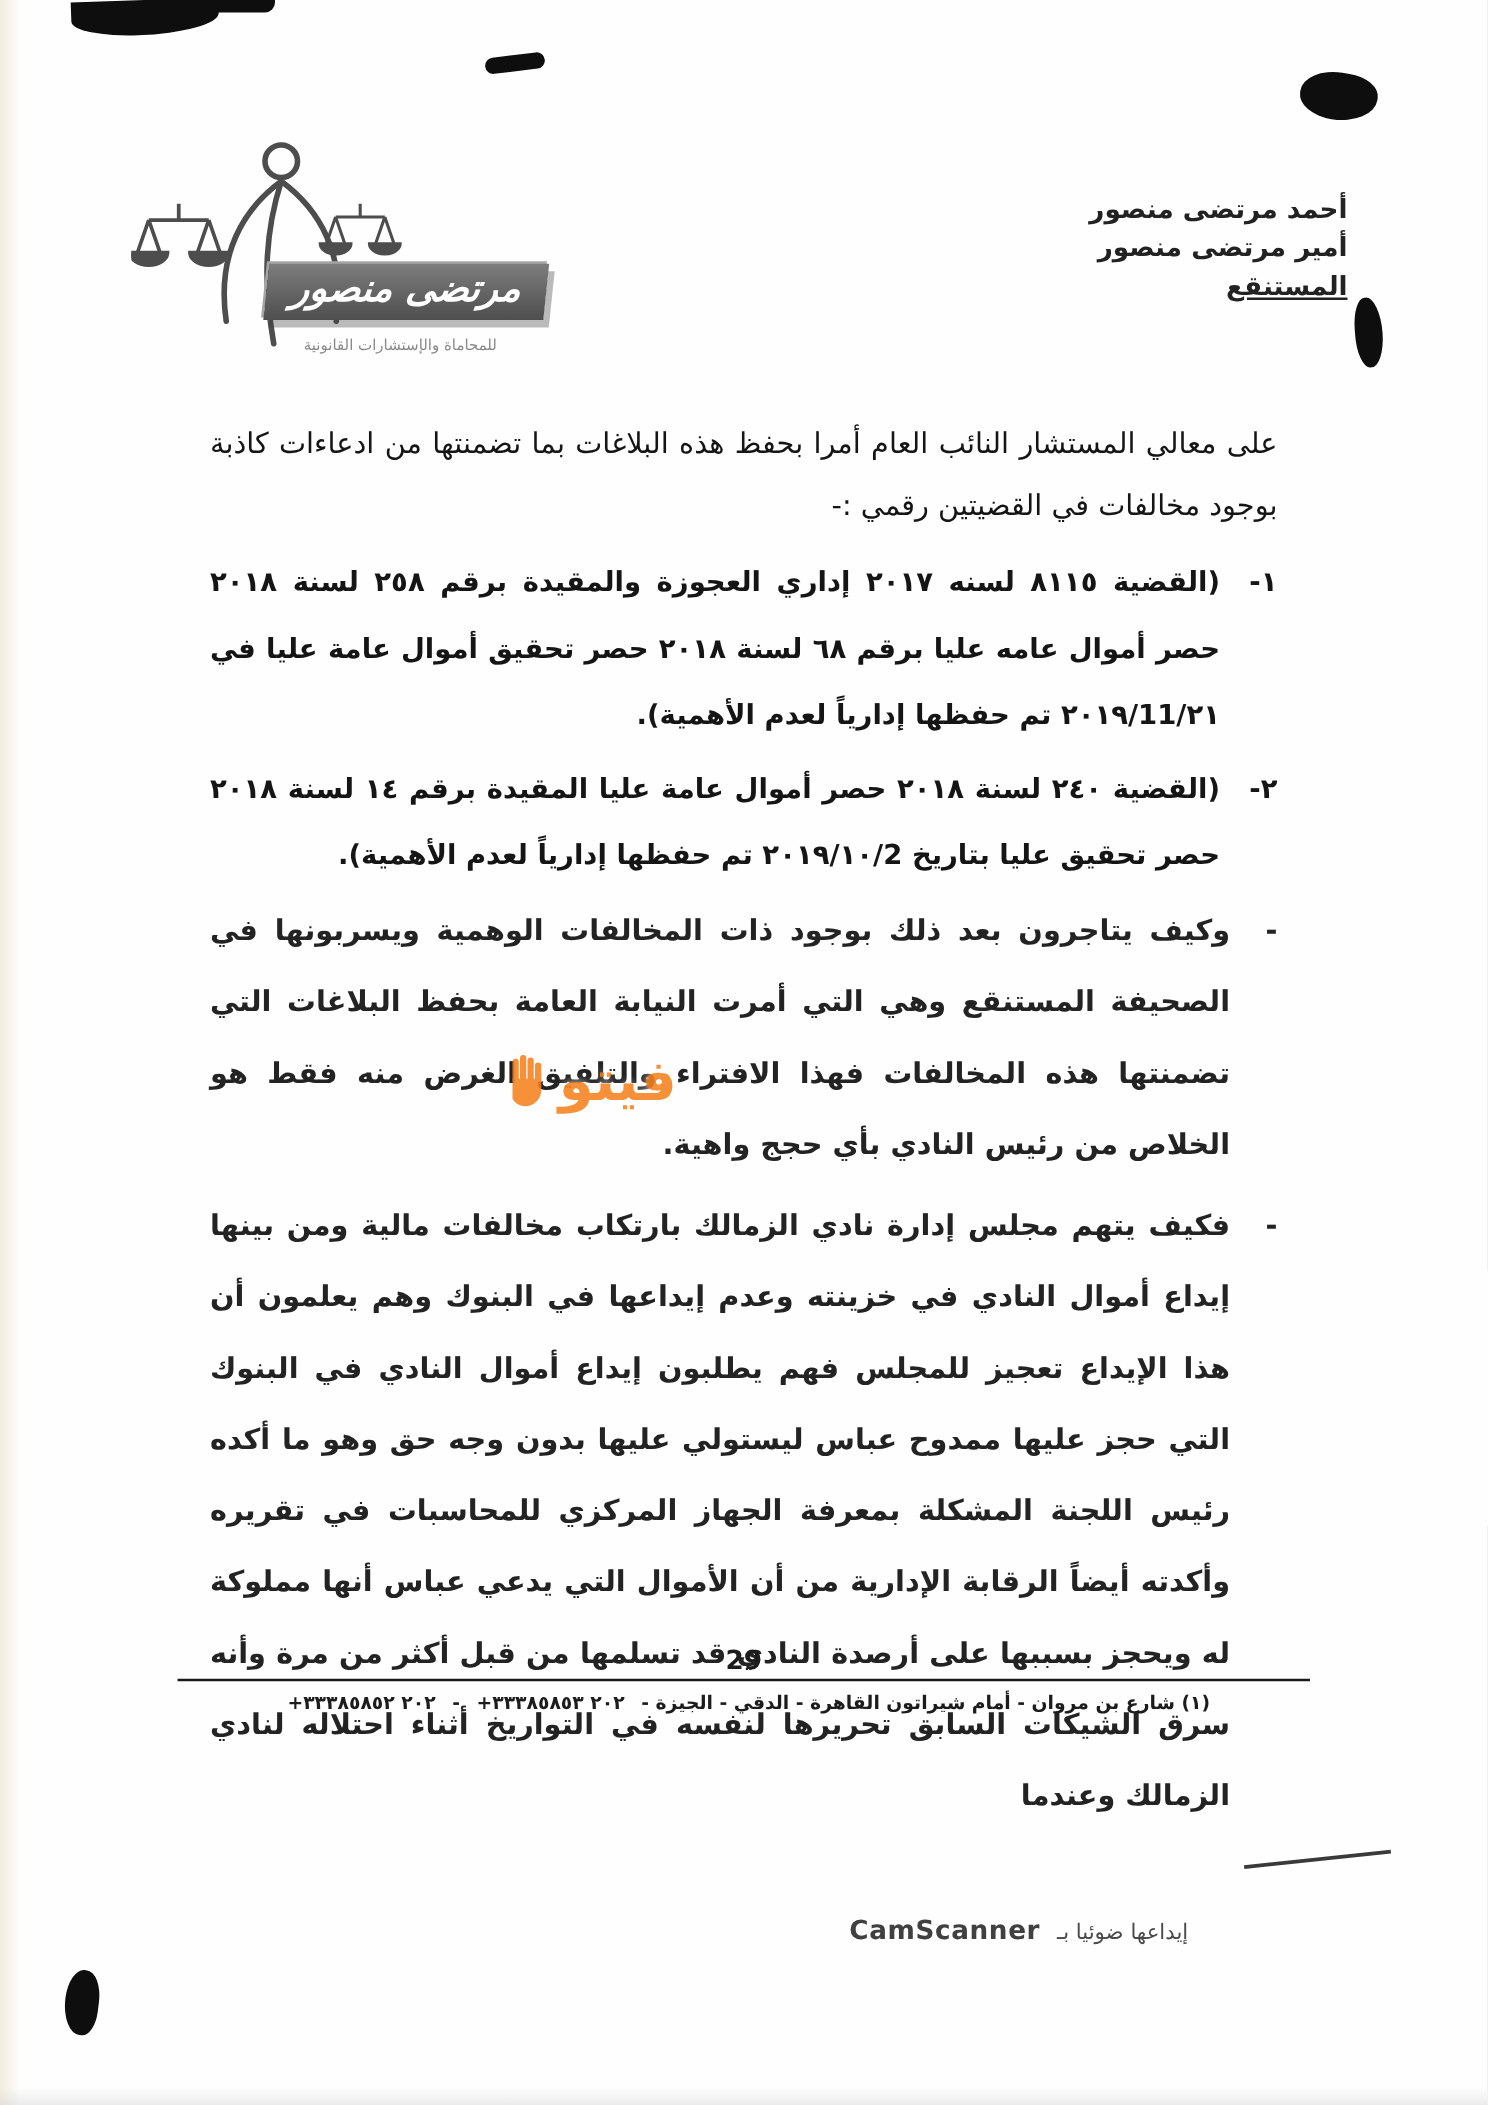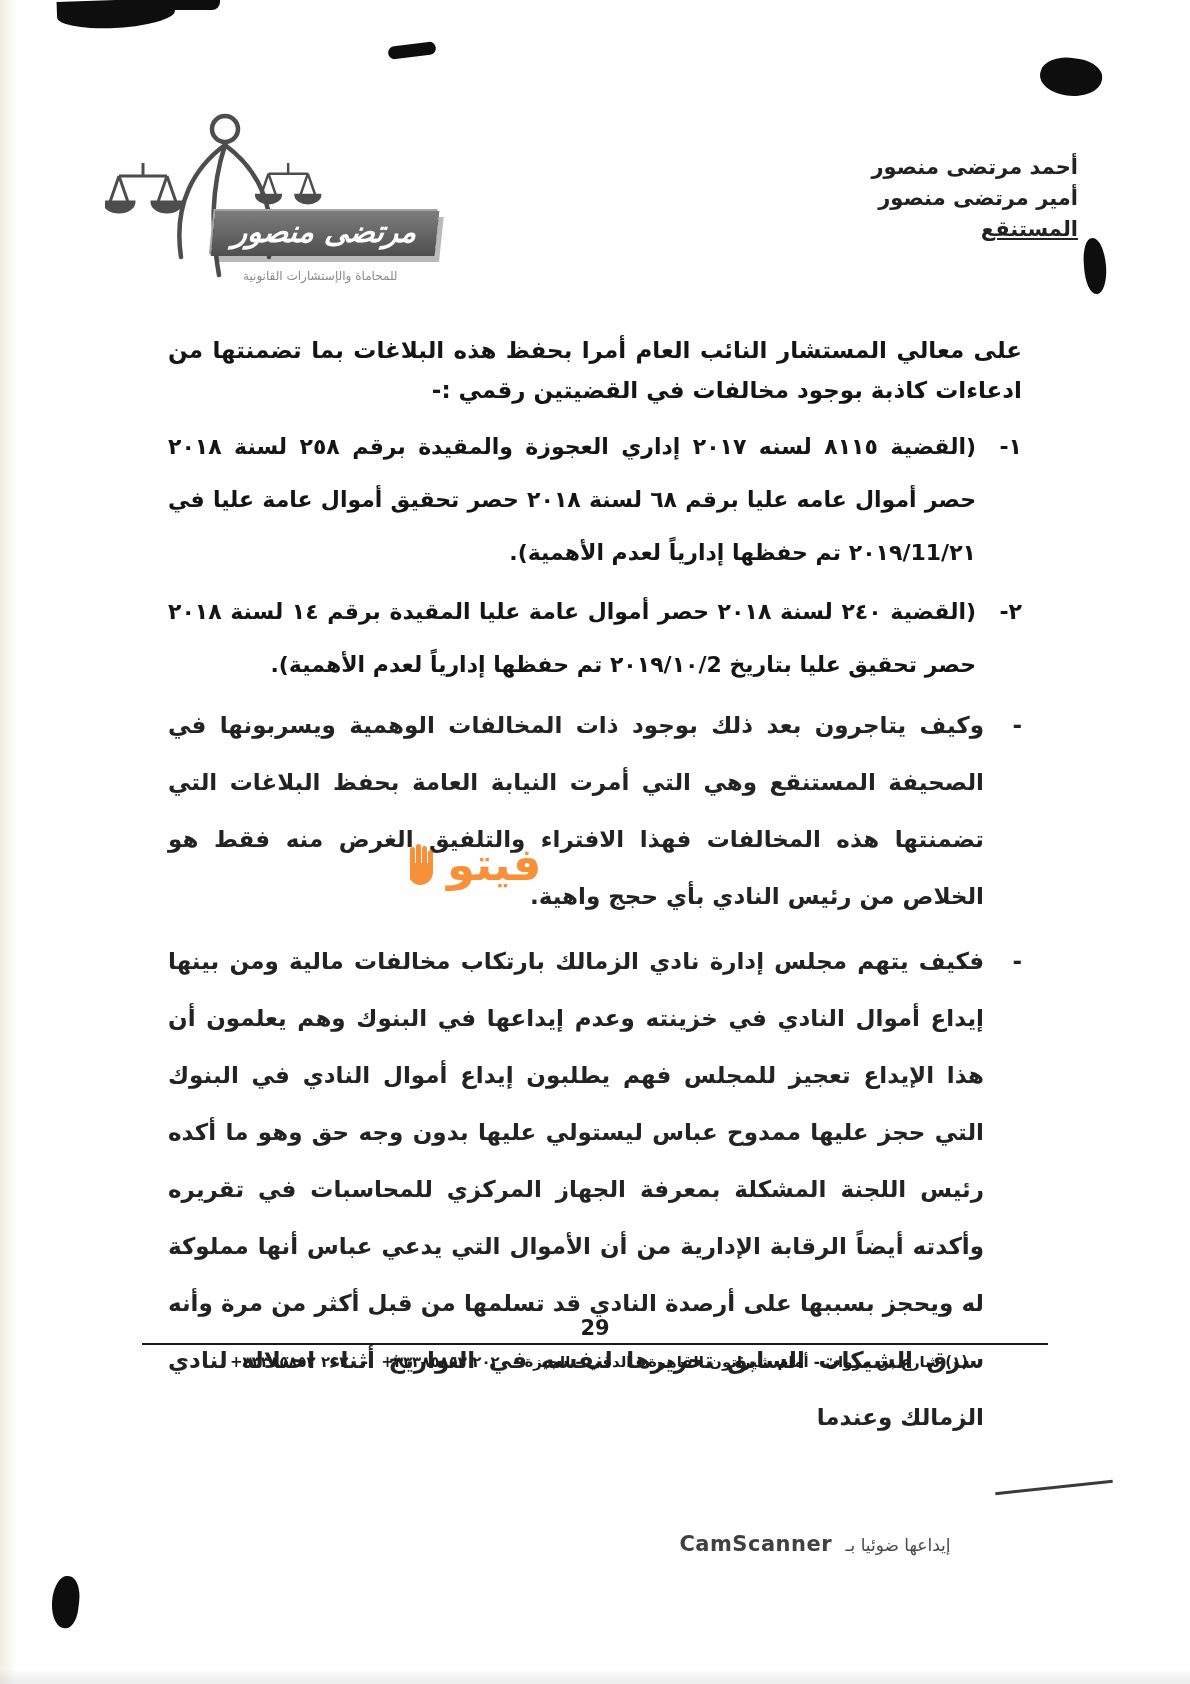--- a/index.html
+++ b/index.html
@@ -31,21 +31,21 @@
   .logo-name{position:absolute;left:108px;top:106px;direction:rtl;white-space:nowrap;
     background:linear-gradient(180deg,#7d7d7d,#4e4e4e);color:#fff;
     font-size:30px;font-weight:bold;font-style:italic;letter-spacing:1px;
     padding:3px 20px 7px;transform:skewX(-6deg);
     box-shadow:5px 6px 0 rgba(60,60,60,.35),-2px -2px 0 #a5a5a5;}
   .logo-sub{position:absolute;left:138px;top:164px;font-size:12px;color:#8a8a8a;
     white-space:nowrap;direction:rtl;letter-spacing:1px;}
   
   .doc-body{position:absolute;top:330px;right:168px;width:854px;direction:rtl;
     text-align:justify;color:#151515;}
-  .intro{margin:0 0 10px;font-weight:bold;font-size:23px;line-height:40px;}
+  .intro{margin:0 0 10px;font-weight:normal;font-size:23px;line-height:50px;}
   .case-item{display:flex;direction:rtl;font-weight:bold;font-size:22px;
     line-height:53px;margin:0 0 6px;}
   .case-item .marker{flex:0 0 46px;}
   .case-item .txt{flex:1;text-align:justify;}
   .bullet{display:flex;direction:rtl;font-weight:bold;font-size:23px;
     line-height:57px;margin:4px 0 8px;color:#232323;}
   .bullet .marker{flex:0 0 38px;}
   .bullet .txt{flex:1;text-align:justify;}
   
   .watermark{position:absolute;left:406px;top:838px;display:flex;align-items:center;

